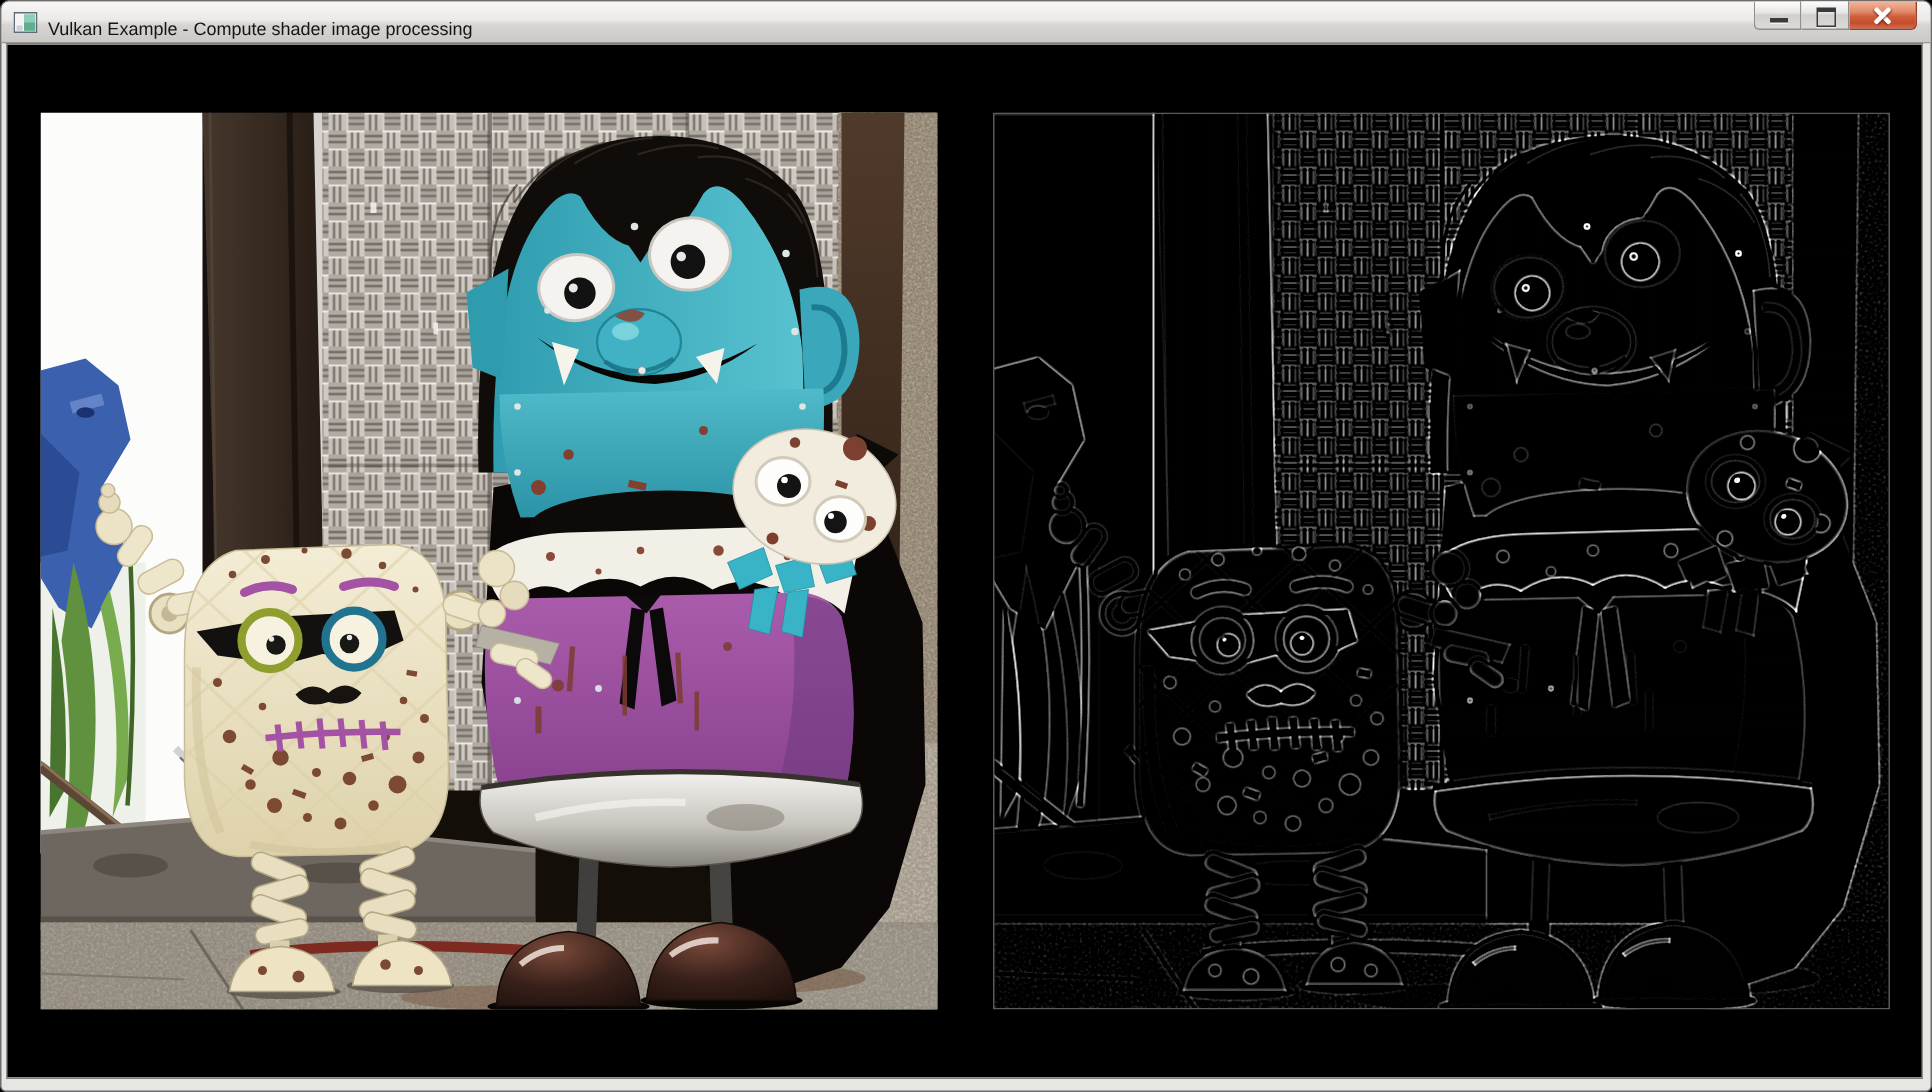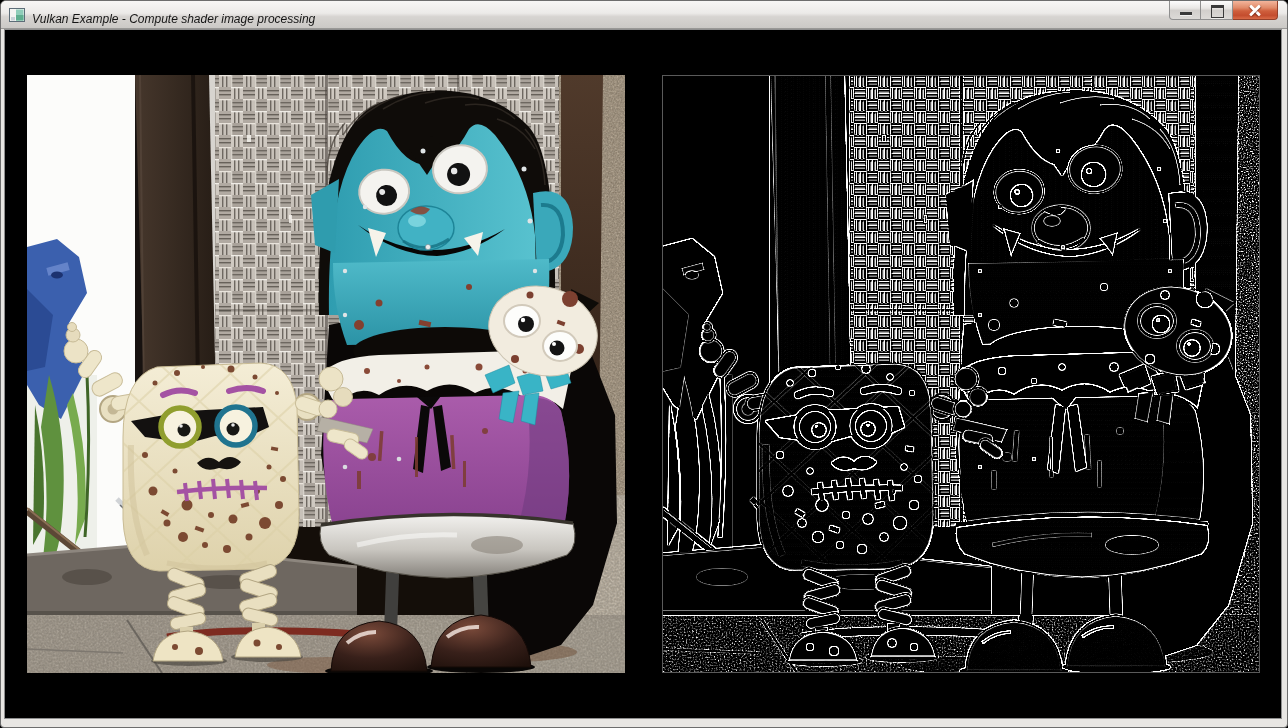--- a/index.html
+++ b/index.html
@@ -3,21 +3,21 @@
 <meta charset="utf-8">
 <style>
   html,body{margin:0;padding:0;background:#000;}
   body{width:1288px;height:728px;position:relative;font-family:"Liberation Sans",sans-serif;overflow:hidden;}
   .window{position:absolute;inset:0;background:#e8e6e3;border:1px solid #6d6d6d;
           border-radius:6px 6px 4px 4px;box-sizing:border-box;}
   .titlebar{position:absolute;top:0;left:0;right:0;height:28px;border-radius:5px 5px 0 0;
             background:linear-gradient(#f7f6f5,#eceae8 45%,#d7d4d1 58%,#cbc9c6);
             border-bottom:1px solid #999896;box-sizing:border-box;}
   .app-icon{position:absolute;left:8px;top:6px;width:16px;height:16px;display:block;}
-  .title-text{position:absolute;left:31px;top:5px;line-height:27px;font-size:12px;color:#151515;white-space:nowrap;font-style:italic;}
+  .title-text{position:absolute;left:31px;top:5px;line-height:27px;font-size:12px;color:#151515;white-space:nowrap;}
   .win-buttons{position:absolute;top:0;right:9px;height:19px;display:flex;}
   .wbtn{height:19px;box-sizing:border-box;border:1px solid #8f8f8f;border-top:none;position:relative;
         background:linear-gradient(#fdfdfd,#e9e7e5 40%,#d2cfcc 52%,#dcdad7);cursor:default;}
   .wbtn.min{width:32px;border-radius:0 0 0 4px;}
   .wbtn.max{width:32px;border-left:none;}
   .wbtn.close{width:45px;border-left:none;border-radius:0 0 4px 0;border-color:#94402a;
         background:linear-gradient(#f3b59c,#e08a69 38%,#cf5f3d 55%,#c44d2e 80%,#d86a47);}
   .g-min{position:absolute;left:10px;top:11px;width:12px;height:3px;background:#3a3a3a;
          box-shadow:0 1px 0 rgba(255,255,255,.65);}
   .g-max{position:absolute;left:10px;top:4px;width:11px;height:9px;border:1px solid #3a3a3a;border-top-width:3px;

